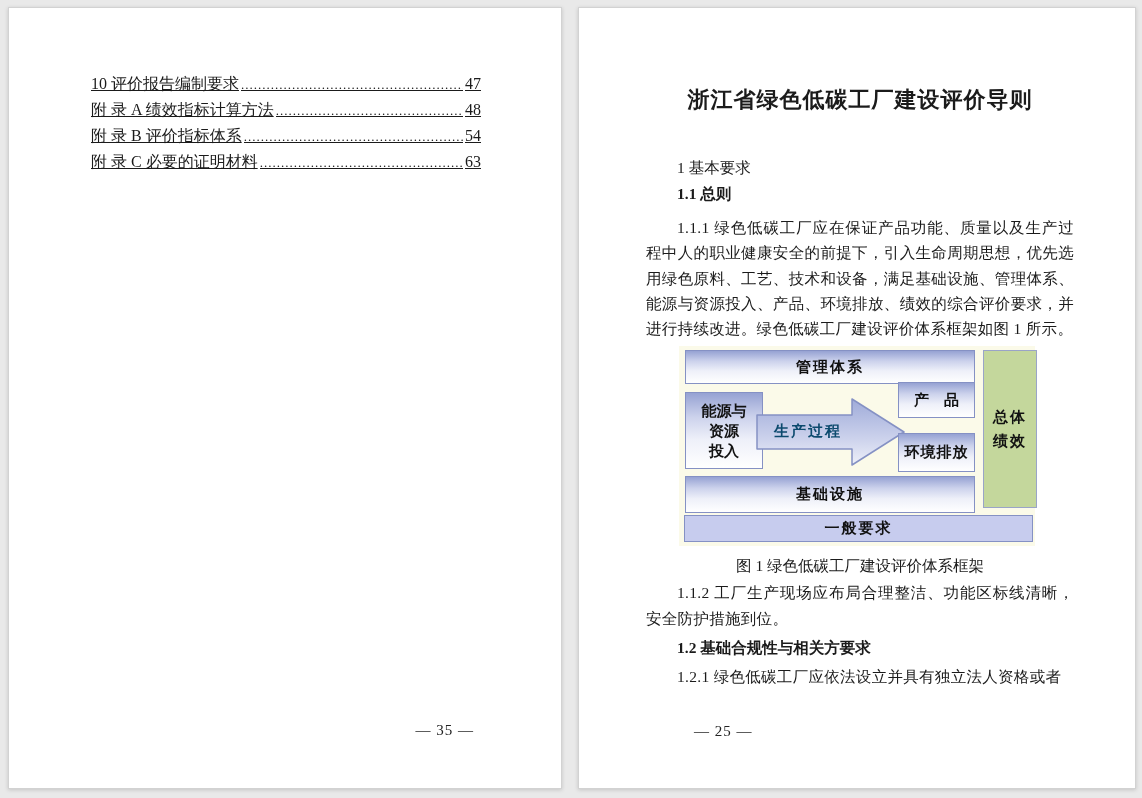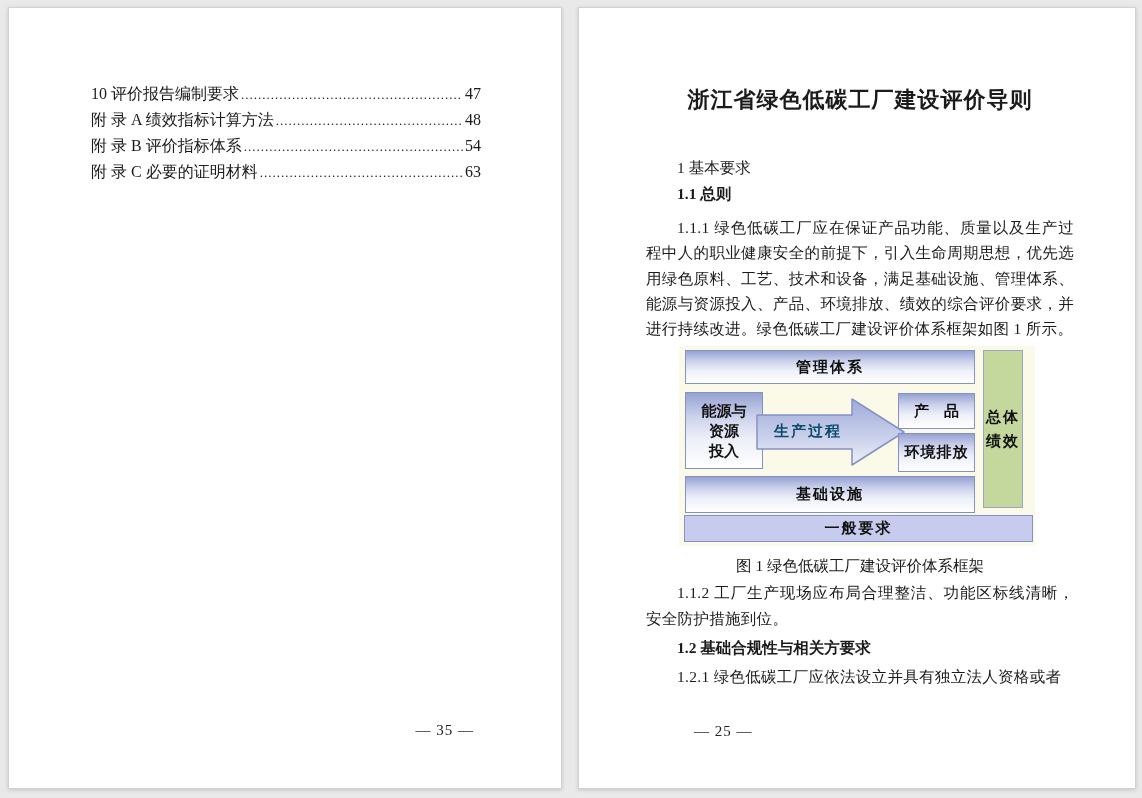--- a/index.html
+++ b/index.html
@@ -15,21 +15,21 @@
     background:var(--page_bg,#fff);
     border:1px solid #d2d2d2;
     box-shadow:0 1px 4px rgba(0,0,0,.16);
     box-sizing:border-box;
   }
   .page-left{left:8px;width:554px;}
   .page-right{left:578px;width:558px;}
   .page-inner{position:relative;width:100%;height:100%;}
 
   
-  .toc{position:absolute;top:76px;left:82px;right:80px;}
+  .toc{position:absolute;top:66px;left:82px;right:80px;text-decoration:underline;}
   .toc-row{display:flex;align-items:baseline;height:26px;font-size:16px;}
   .toc-label{white-space:nowrap;}
   .toc-leader{flex:1;overflow:hidden;white-space:nowrap;margin:0 2px;}
   .toc-leader::after{
     content:"........................................................................................................";
     font-size:13px;letter-spacing:1px;color:#222;
   }
   .toc-page{white-space:nowrap;}
   .footer{position:absolute;font-size:15px;color:#222;letter-spacing:1px;margin-left:43px;}
   .footer-35{top:714px;left:0;right:87px;text-align:right;}
@@ -62,29 +62,29 @@
   }
   .fig-box{
     position:absolute;box-sizing:border-box;
     border:1px solid var(--diagram_box_border,#8591c4);
     background:linear-gradient(180deg,var(--diagram_box_top,#96a2d3) 0%,#ccd2ec 32%,#eef0f9 62%,#ffffff 100%);
     display:flex;align-items:center;justify-content:center;
     font-size:15px;font-weight:bold;color:#111;
   }
   .b-mgmt{left:6px;top:4px;width:290px;height:34px;letter-spacing:2px;}
   .b-energy{left:6px;top:46px;width:78px;height:77px;line-height:20px;text-align:center;}
-  .b-product{left:219px;top:47px;width:77px;height:36px;}
+  .b-product{left:219px;top:36px;width:77px;height:36px;}
   .b-emission{left:219px;top:87px;width:77px;height:39px;letter-spacing:1px;}
   .b-infra{left:6px;top:130px;width:290px;height:37px;letter-spacing:2px;}
   .b-general{
     left:5px;top:169px;width:349px;height:27px;
     background:var(--diagram_general,#c7ccee);letter-spacing:2px;
   }
   .b-perf{
-    left:304px;top:4px;width:40px;height:158px;
+    left:304px;top:4px;width:54px;height:158px;
     background:var(--diagram_green,#c4d79c);
     border-color:#9aa4c8;line-height:24px;text-align:center;letter-spacing:2px;
   }
   .pre{white-space:pre-line;}
   .arrow-svg{position:absolute;left:77px;top:52px;}
   .arrow-label{
     position:absolute;left:78px;top:67px;width:102px;height:36px;
     display:flex;align-items:center;justify-content:center;
     font-size:15px;font-weight:bold;letter-spacing:2px;color:#0c4a6e;
   }

